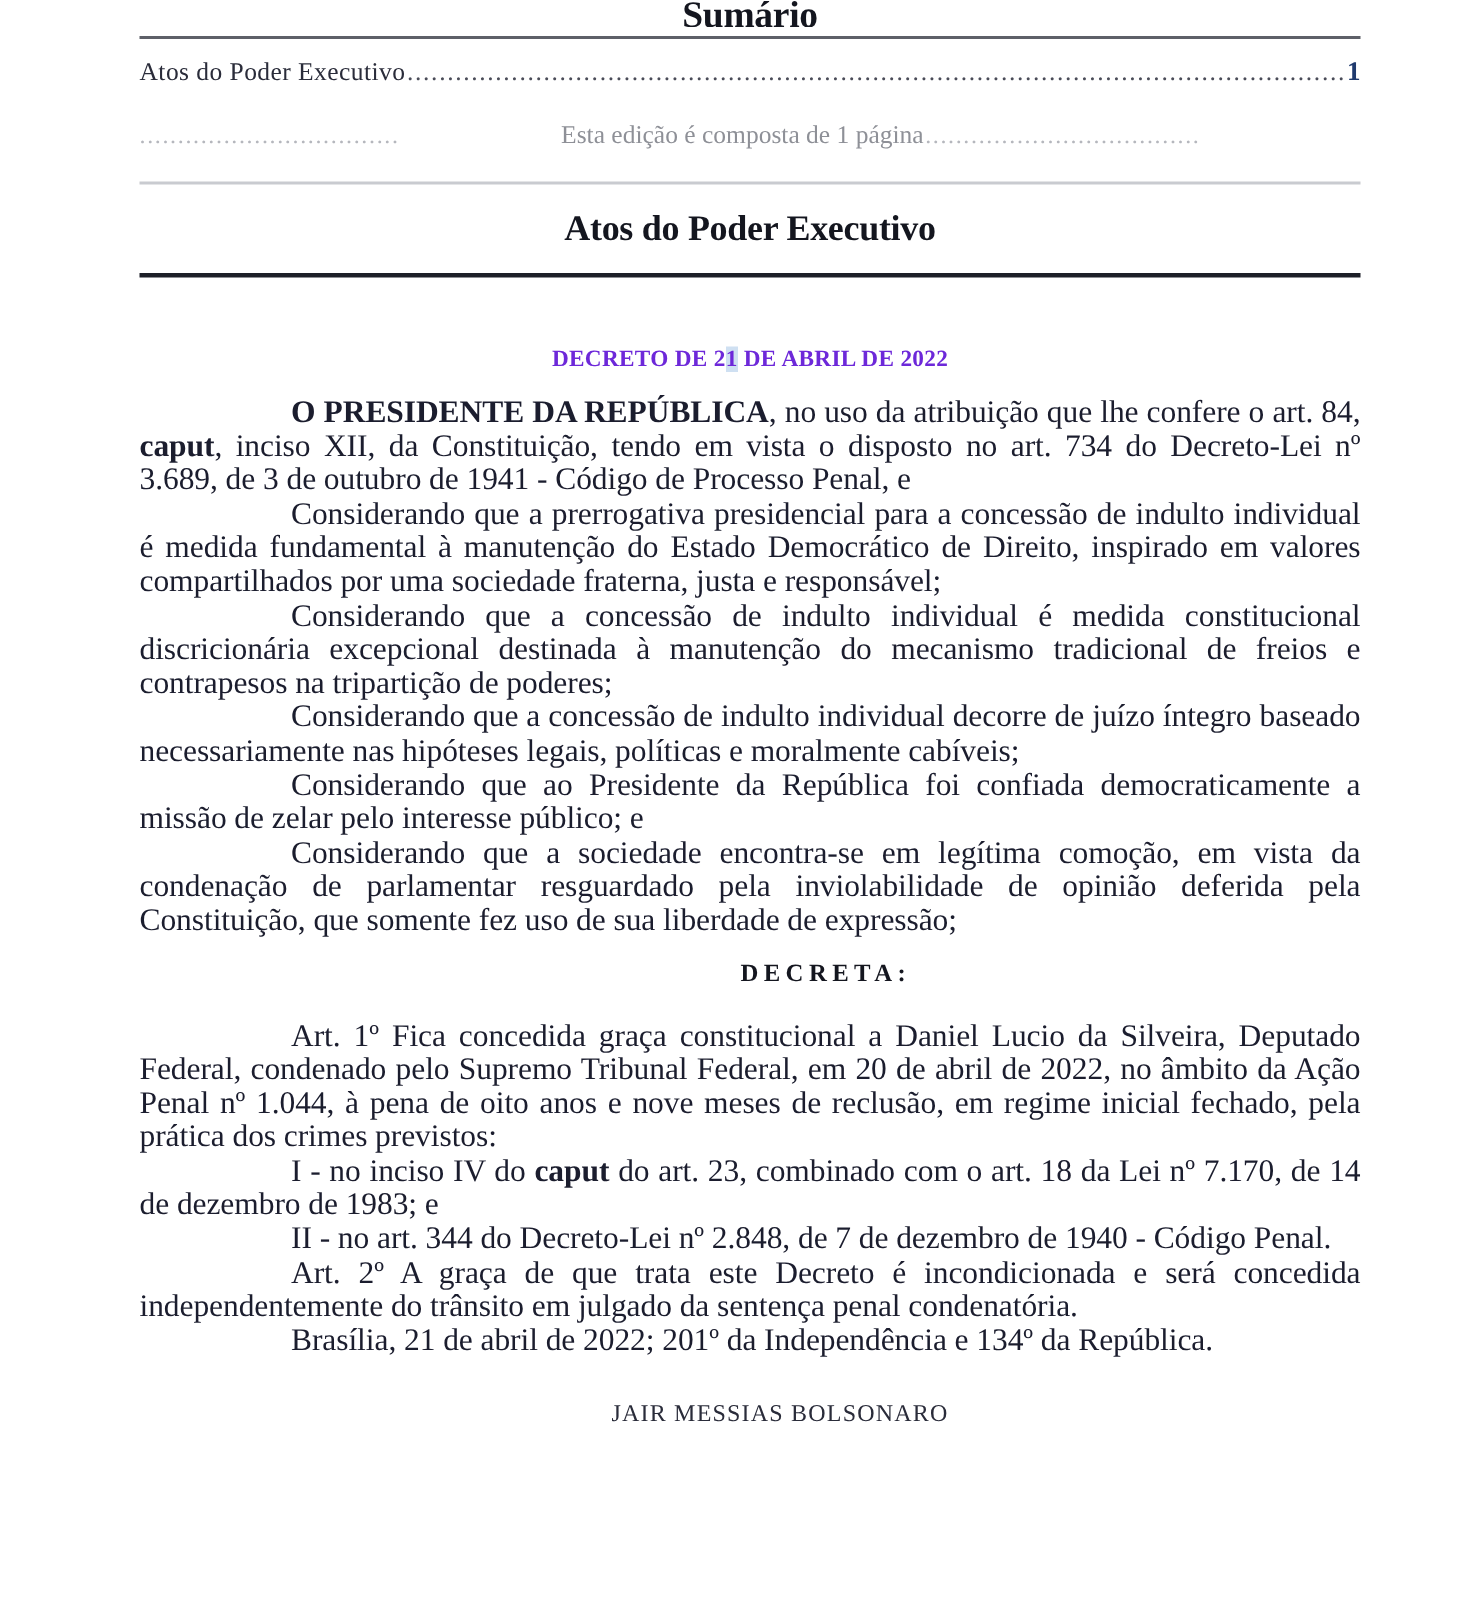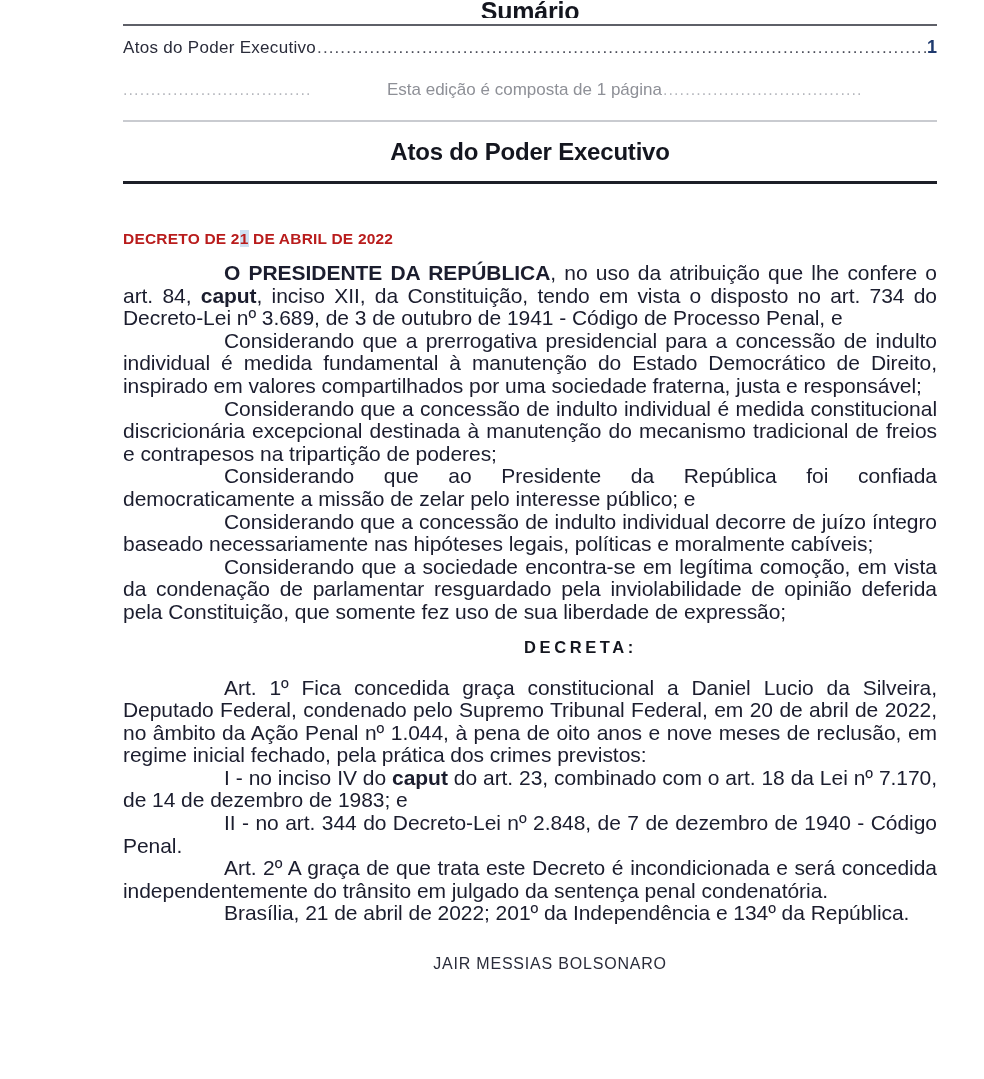--- a/index.html
+++ b/index.html
@@ -11,23 +11,24 @@
     width: 984px;
     height: 1079px;
     font-family: "Liberation Sans", sans-serif;
     color: #1b1d2e;
     overflow: hidden;
     position: relative;
   }
 
   .page {
     position: absolute;
-    left: 123px;
+    left: 93px;
     top: 0;
     width: 814px;
+    font-family: Liberation Serif, serif;
   }
 
   
   .sumario-title {
     text-align: center;
     font-size: 25px;
     font-weight: bold;
     letter-spacing: -0.2px;
     line-height: 22px;
     margin: 0;
@@ -110,25 +111,25 @@
     font-size: 24px;
     font-weight: bold;
     color: #14161f;
     letter-spacing: -0.2px;
     padding: 16px 0 15px 0;
     line-height: 28px;
   }
 
   
   .decree-title {
-    text-align: left;
+    text-align: center;
     font-size: 15.5px;
     font-weight: bold;
     letter-spacing: 0.2px;
-    color: #b91c1c;
+    color: #6d28d9;
     padding: 46px 0 14px 0;
   }
   .hl {
     background: #cfe0f2;
   }
 
   .body-text {
     font-size: 21px;
     line-height: 22.6px;
     text-align: justify;
@@ -198,22 +199,22 @@
     <div class="decree-title">
       <span>DECRETO DE 2</span><span class="hl">1</span><span> DE ABRIL DE 2022</span>
     </div>
 
     <div class="body-text">
 
       <p><b>O PRESIDENTE DA REPÚBLICA</b><span>, no uso da atribuição que lhe confere o art. 84, </span><b>caput</b><span>, inciso XII, da Constituição, tendo em vista o disposto no art. 734 do Decreto-Lei nº 3.689, de 3 de outubro de 1941 - Código de Processo Penal, e</span></p>
 
       <p>Considerando que a prerrogativa presidencial para a concessão de indulto individual é medida fundamental à manutenção do Estado Democrático de Direito, inspirado em valores compartilhados por uma sociedade fraterna, justa e responsável;</p>
       <p>Considerando que a concessão de indulto individual é medida constitucional discricionária excepcional destinada à manutenção do mecanismo tradicional de freios e contrapesos na tripartição de poderes;</p>
+      <p>Considerando que a concessão de indulto individual decorre de juízo íntegro baseado necessariamente nas hipóteses legais, políticas e moralmente cabíveis;</p>
       <p>Considerando que ao Presidente da República foi confiada democraticamente a missão de zelar pelo interesse público; e</p>
-      <p>Considerando que a concessão de indulto individual decorre de juízo íntegro baseado necessariamente nas hipóteses legais, políticas e moralmente cabíveis;</p>
       <p>Considerando que a sociedade encontra-se em legítima comoção, em vista da condenação de parlamentar resguardado pela inviolabilidade de opinião deferida pela Constituição, que somente fez uso de sua liberdade de expressão;</p>
     </div>
 
     <div class="decreta">DECRETA:</div>
 
     <div class="body-text">
 
       <p>Art. 1º Fica concedida graça constitucional a Daniel Lucio da Silveira, Deputado Federal, condenado pelo Supremo Tribunal Federal, em 20 de abril de 2022, no âmbito da Ação Penal nº 1.044, à pena de oito anos e nove meses de reclusão, em regime inicial fechado, pela prática dos crimes previstos:</p>
 
       <p><span>I - no inciso IV do </span><b>caput</b><span> do art. 23, combinado com o art. 18 da Lei nº 7.170, de 14 de dezembro de 1983; e</span></p>

